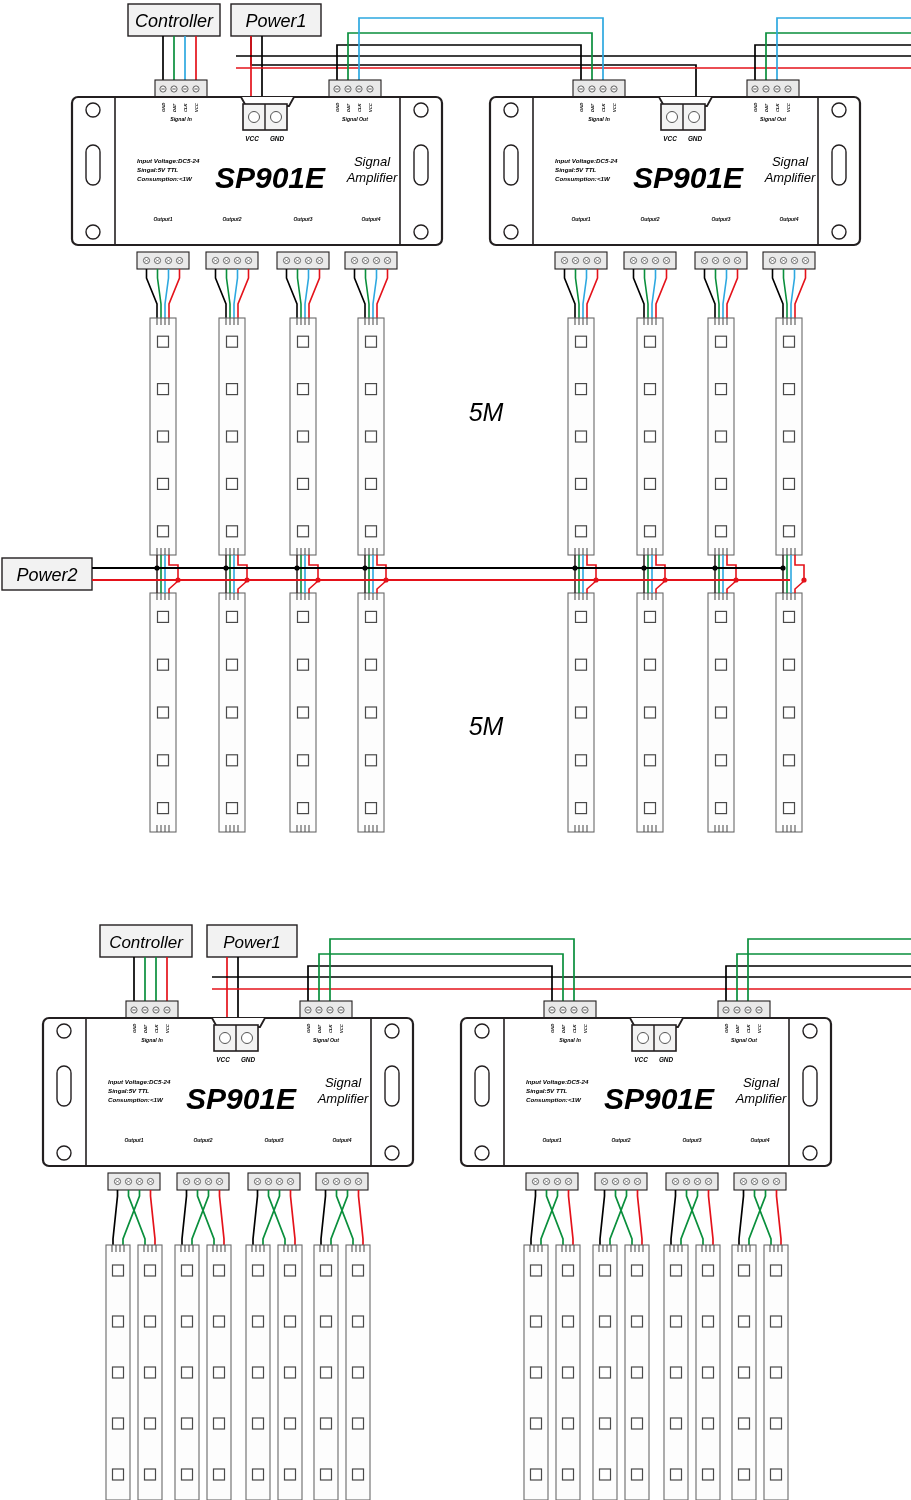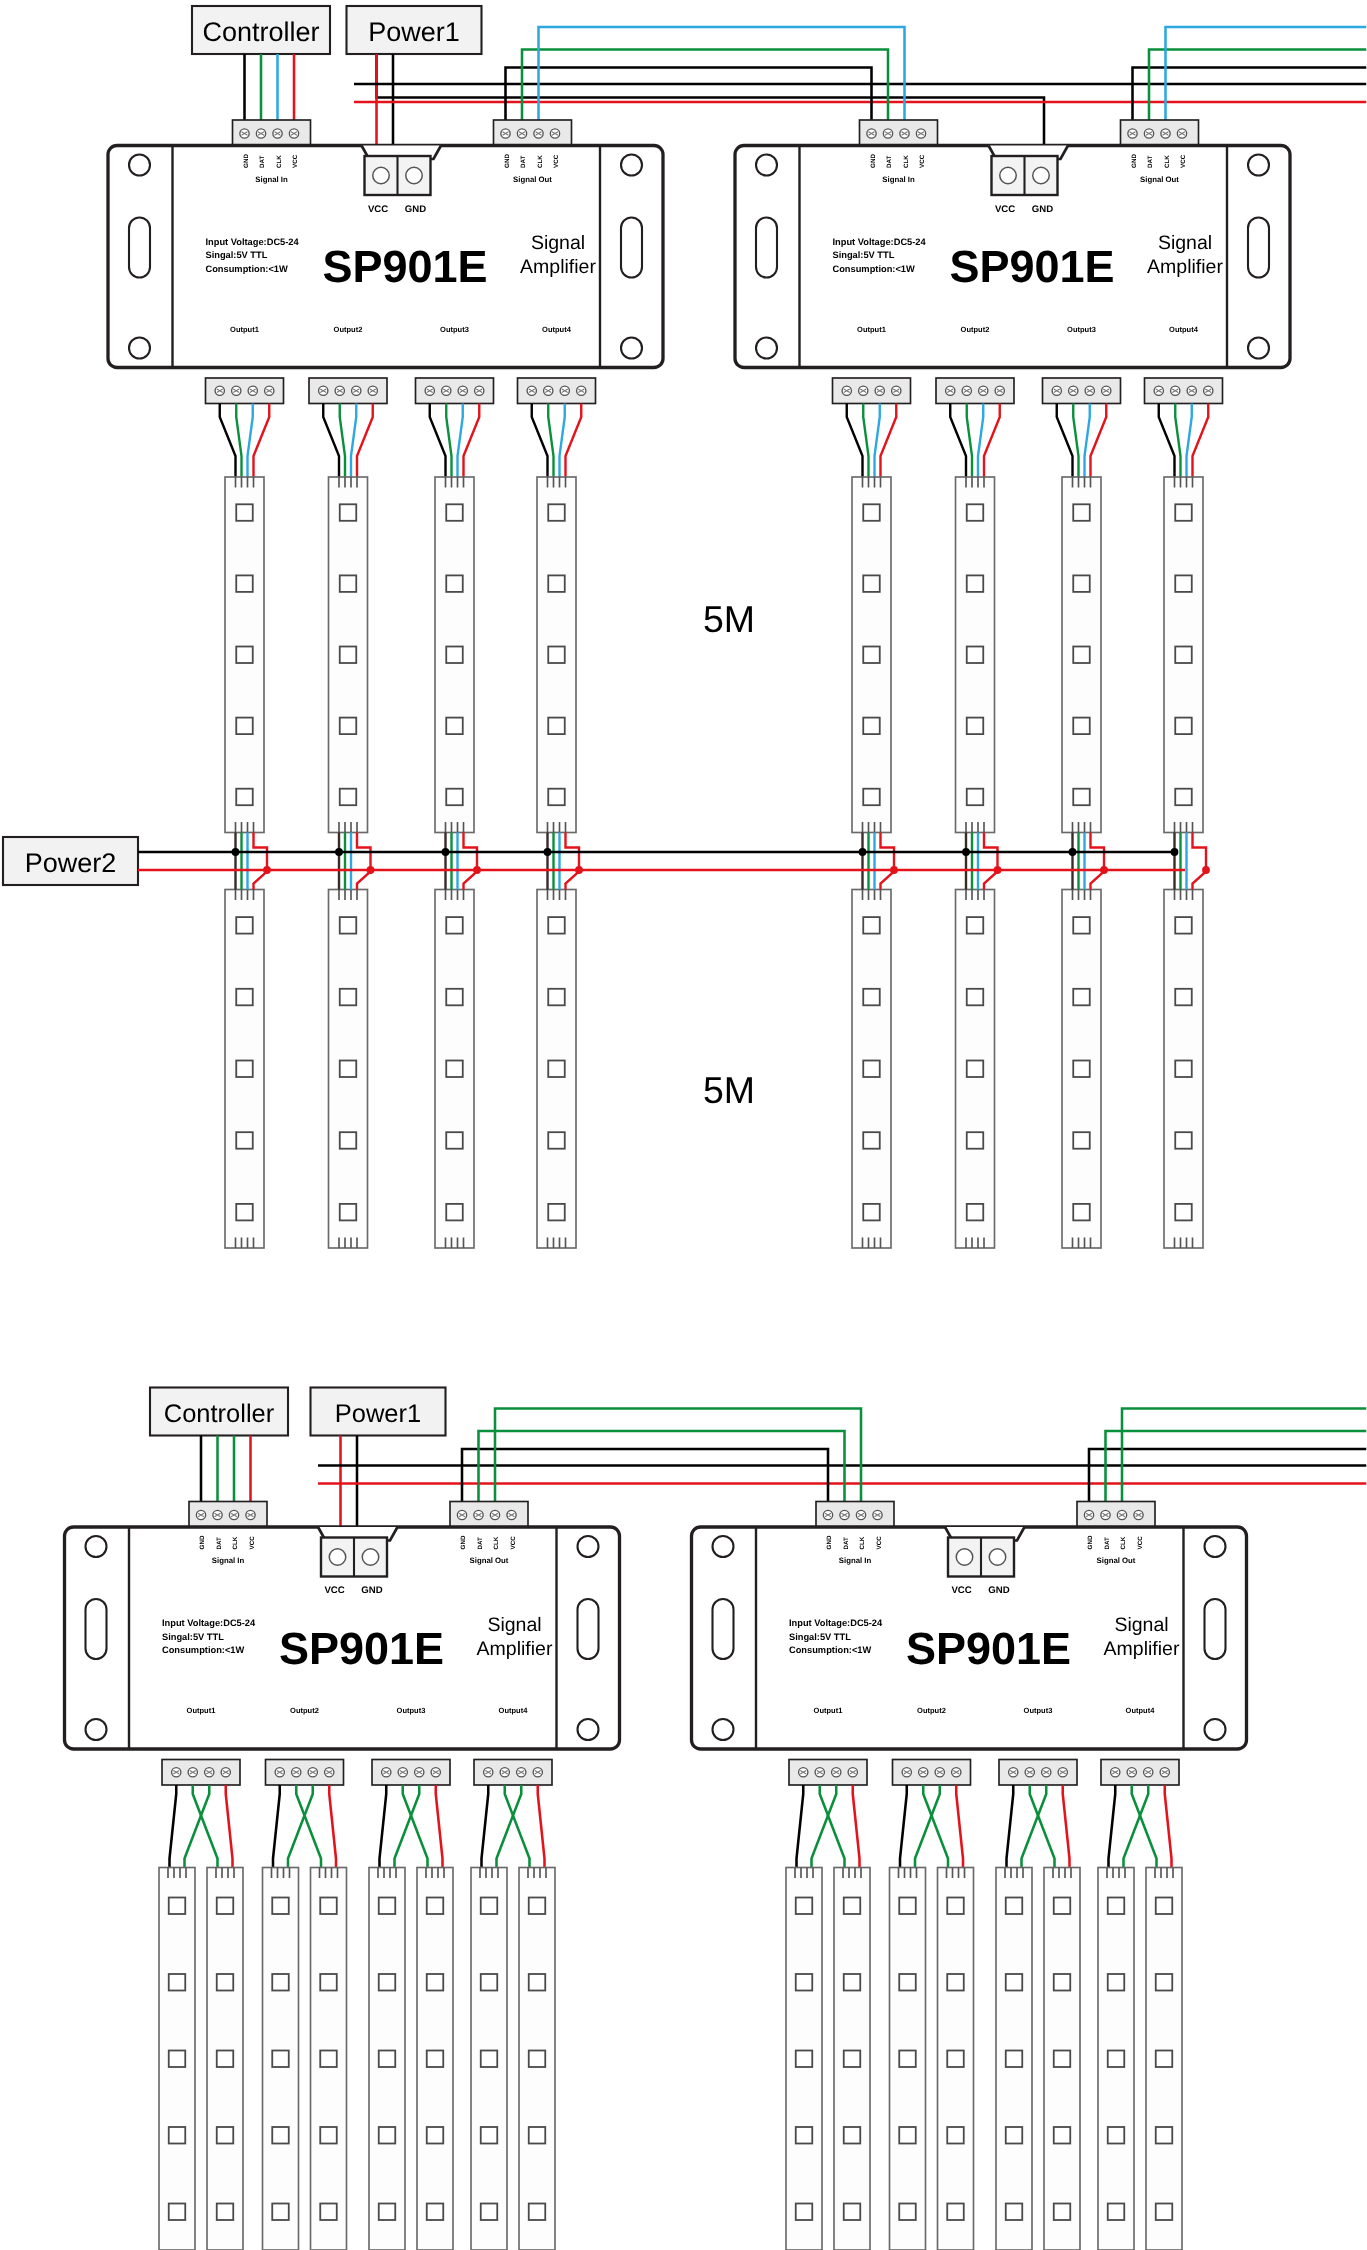--- a/index.html
+++ b/index.html
@@ -1,18 +1,18 @@
 <!DOCTYPE html>
 <html><head>
 <meta charset="utf-8">
 <style>
   html,body{margin:0;padding:0;background:#fff;}
   body{width:911px;height:1500px;position:relative;overflow:hidden;
        font-family:"Liberation Sans", sans-serif;color:#000;}
-  #stage{position:absolute;left:0;top:0;width:911px;height:1348px;}
+  #stage{position:absolute;left:0;top:0;width:911px;height:1348px;font-style:italic;}
   svg{position:absolute;left:0;top:0;}
   .lbl{font-family:"Liberation Sans", sans-serif;}
 </style>
 </head>
 <body>
 
 <div id="stage">
 <svg width="911" height="1500" viewBox="0 0 911 1500">
   <defs>
     <g id="screwIcon">

